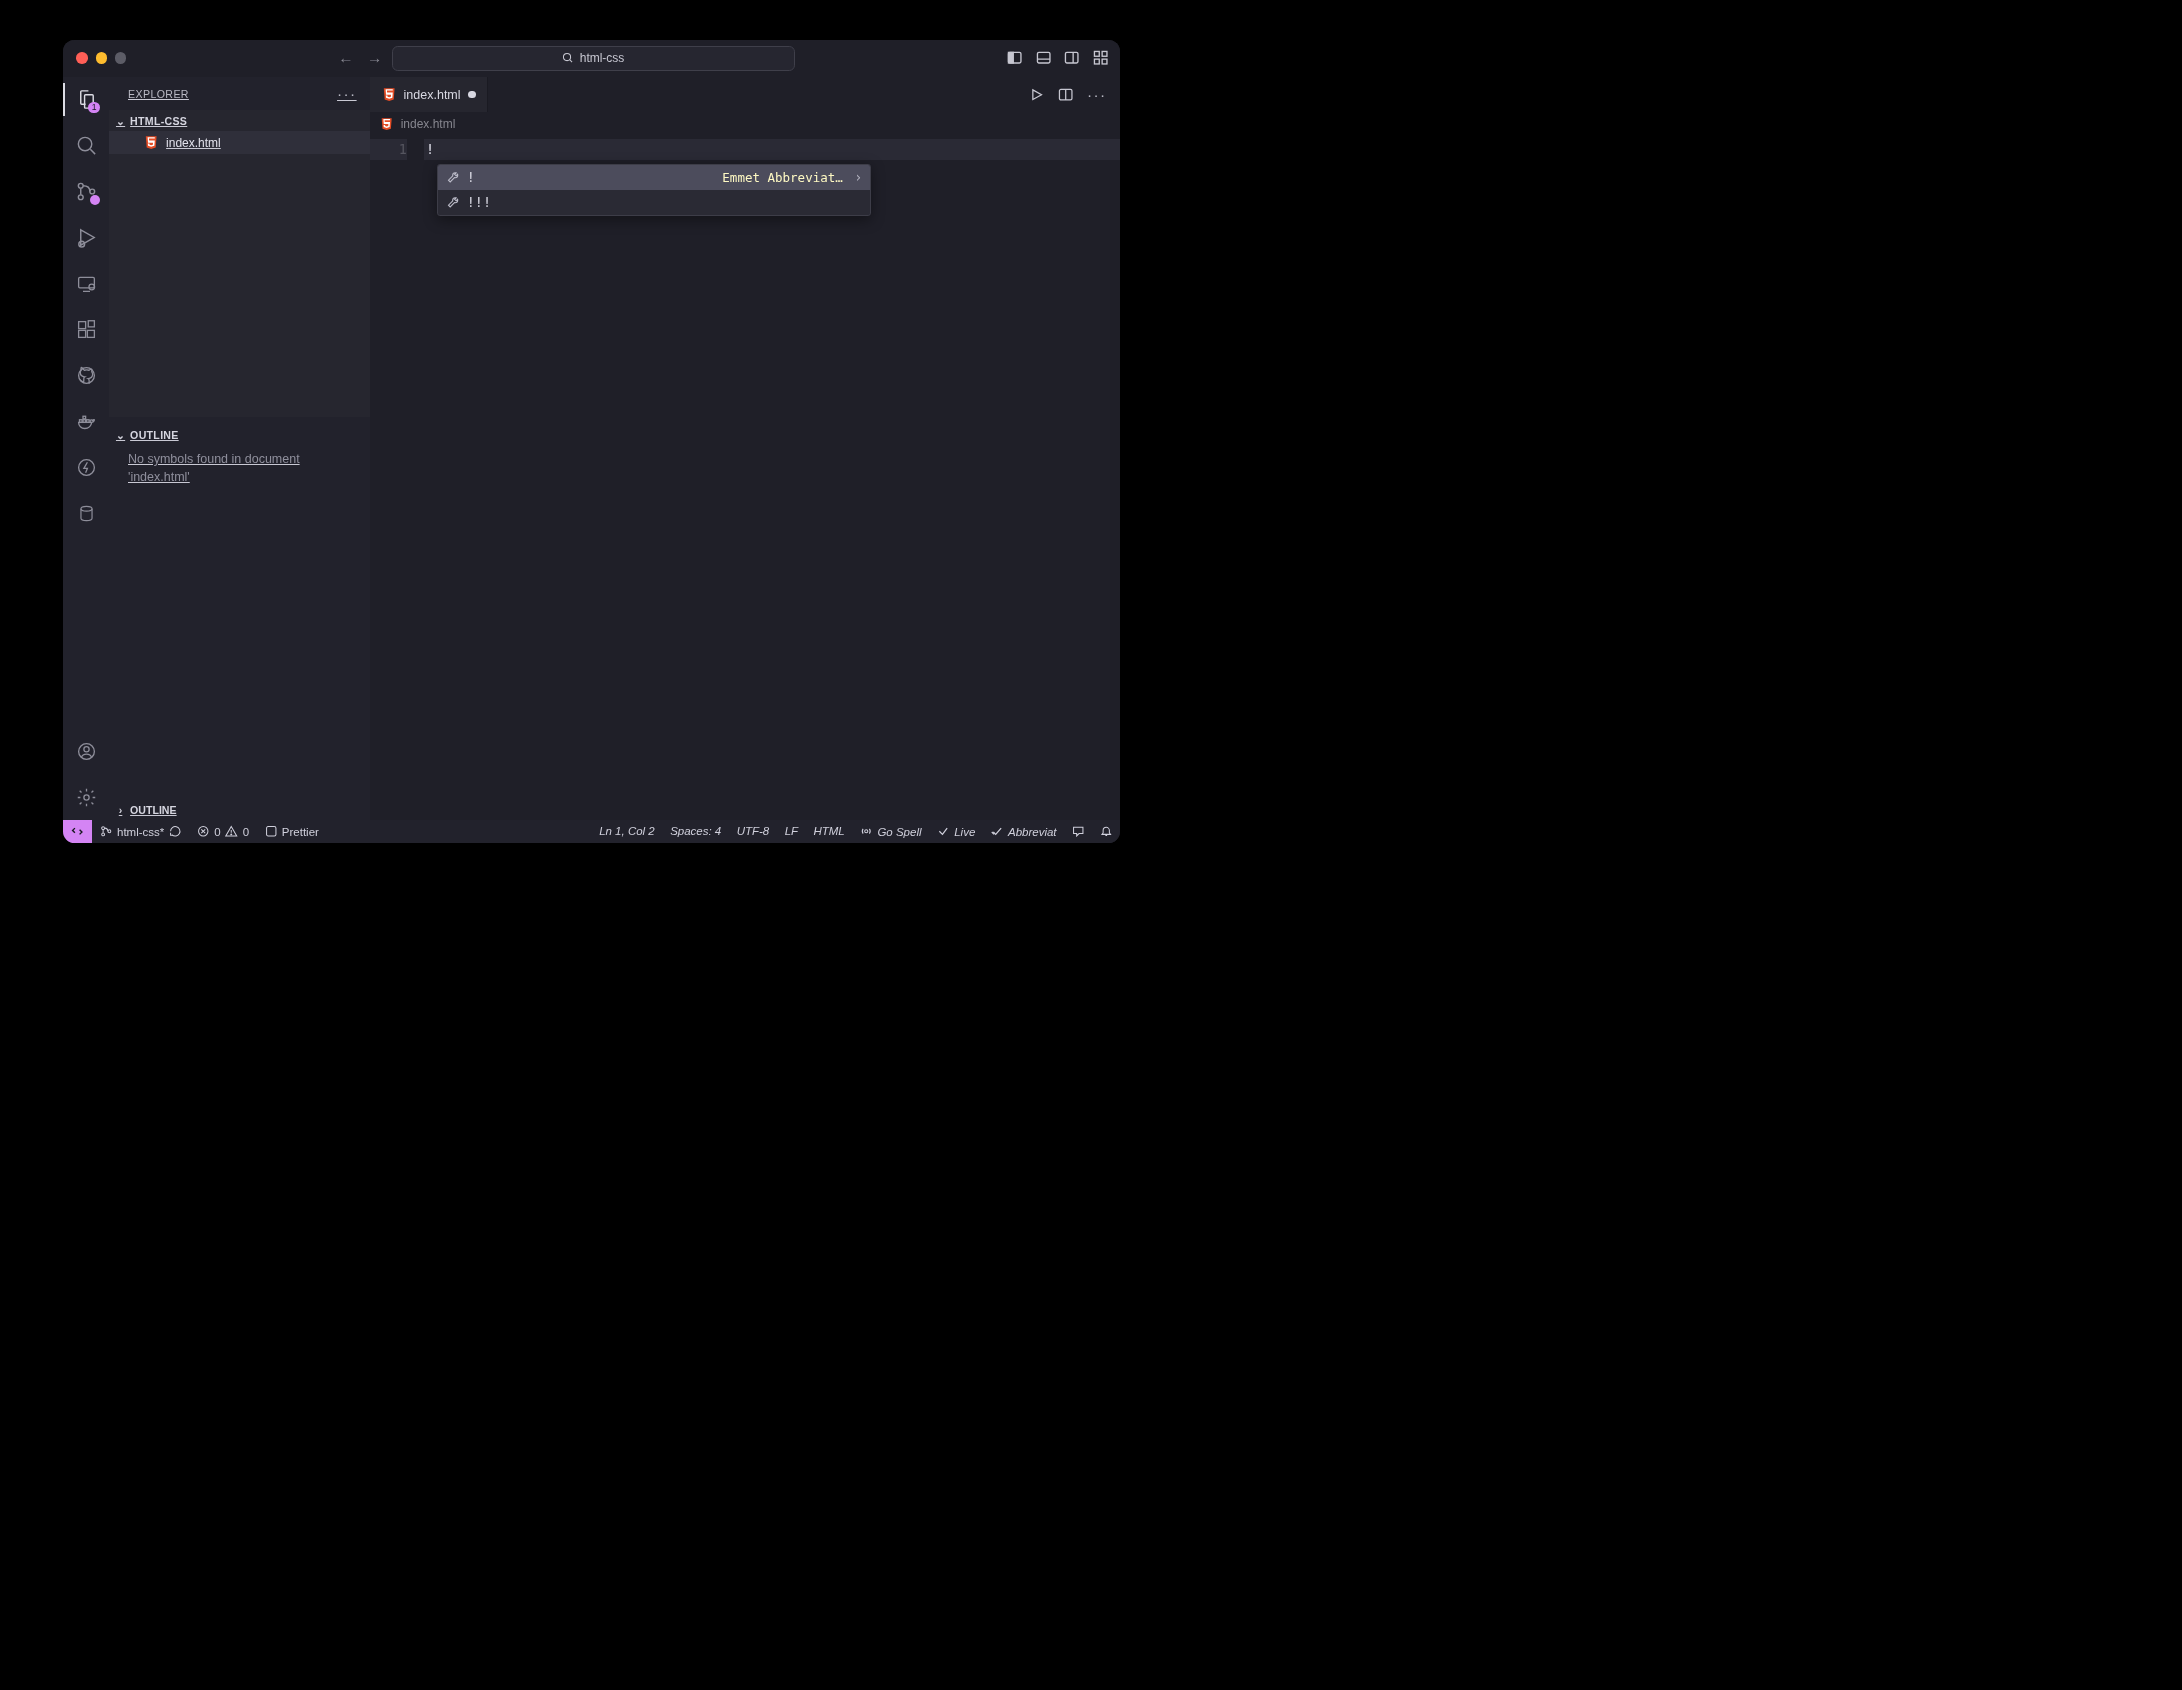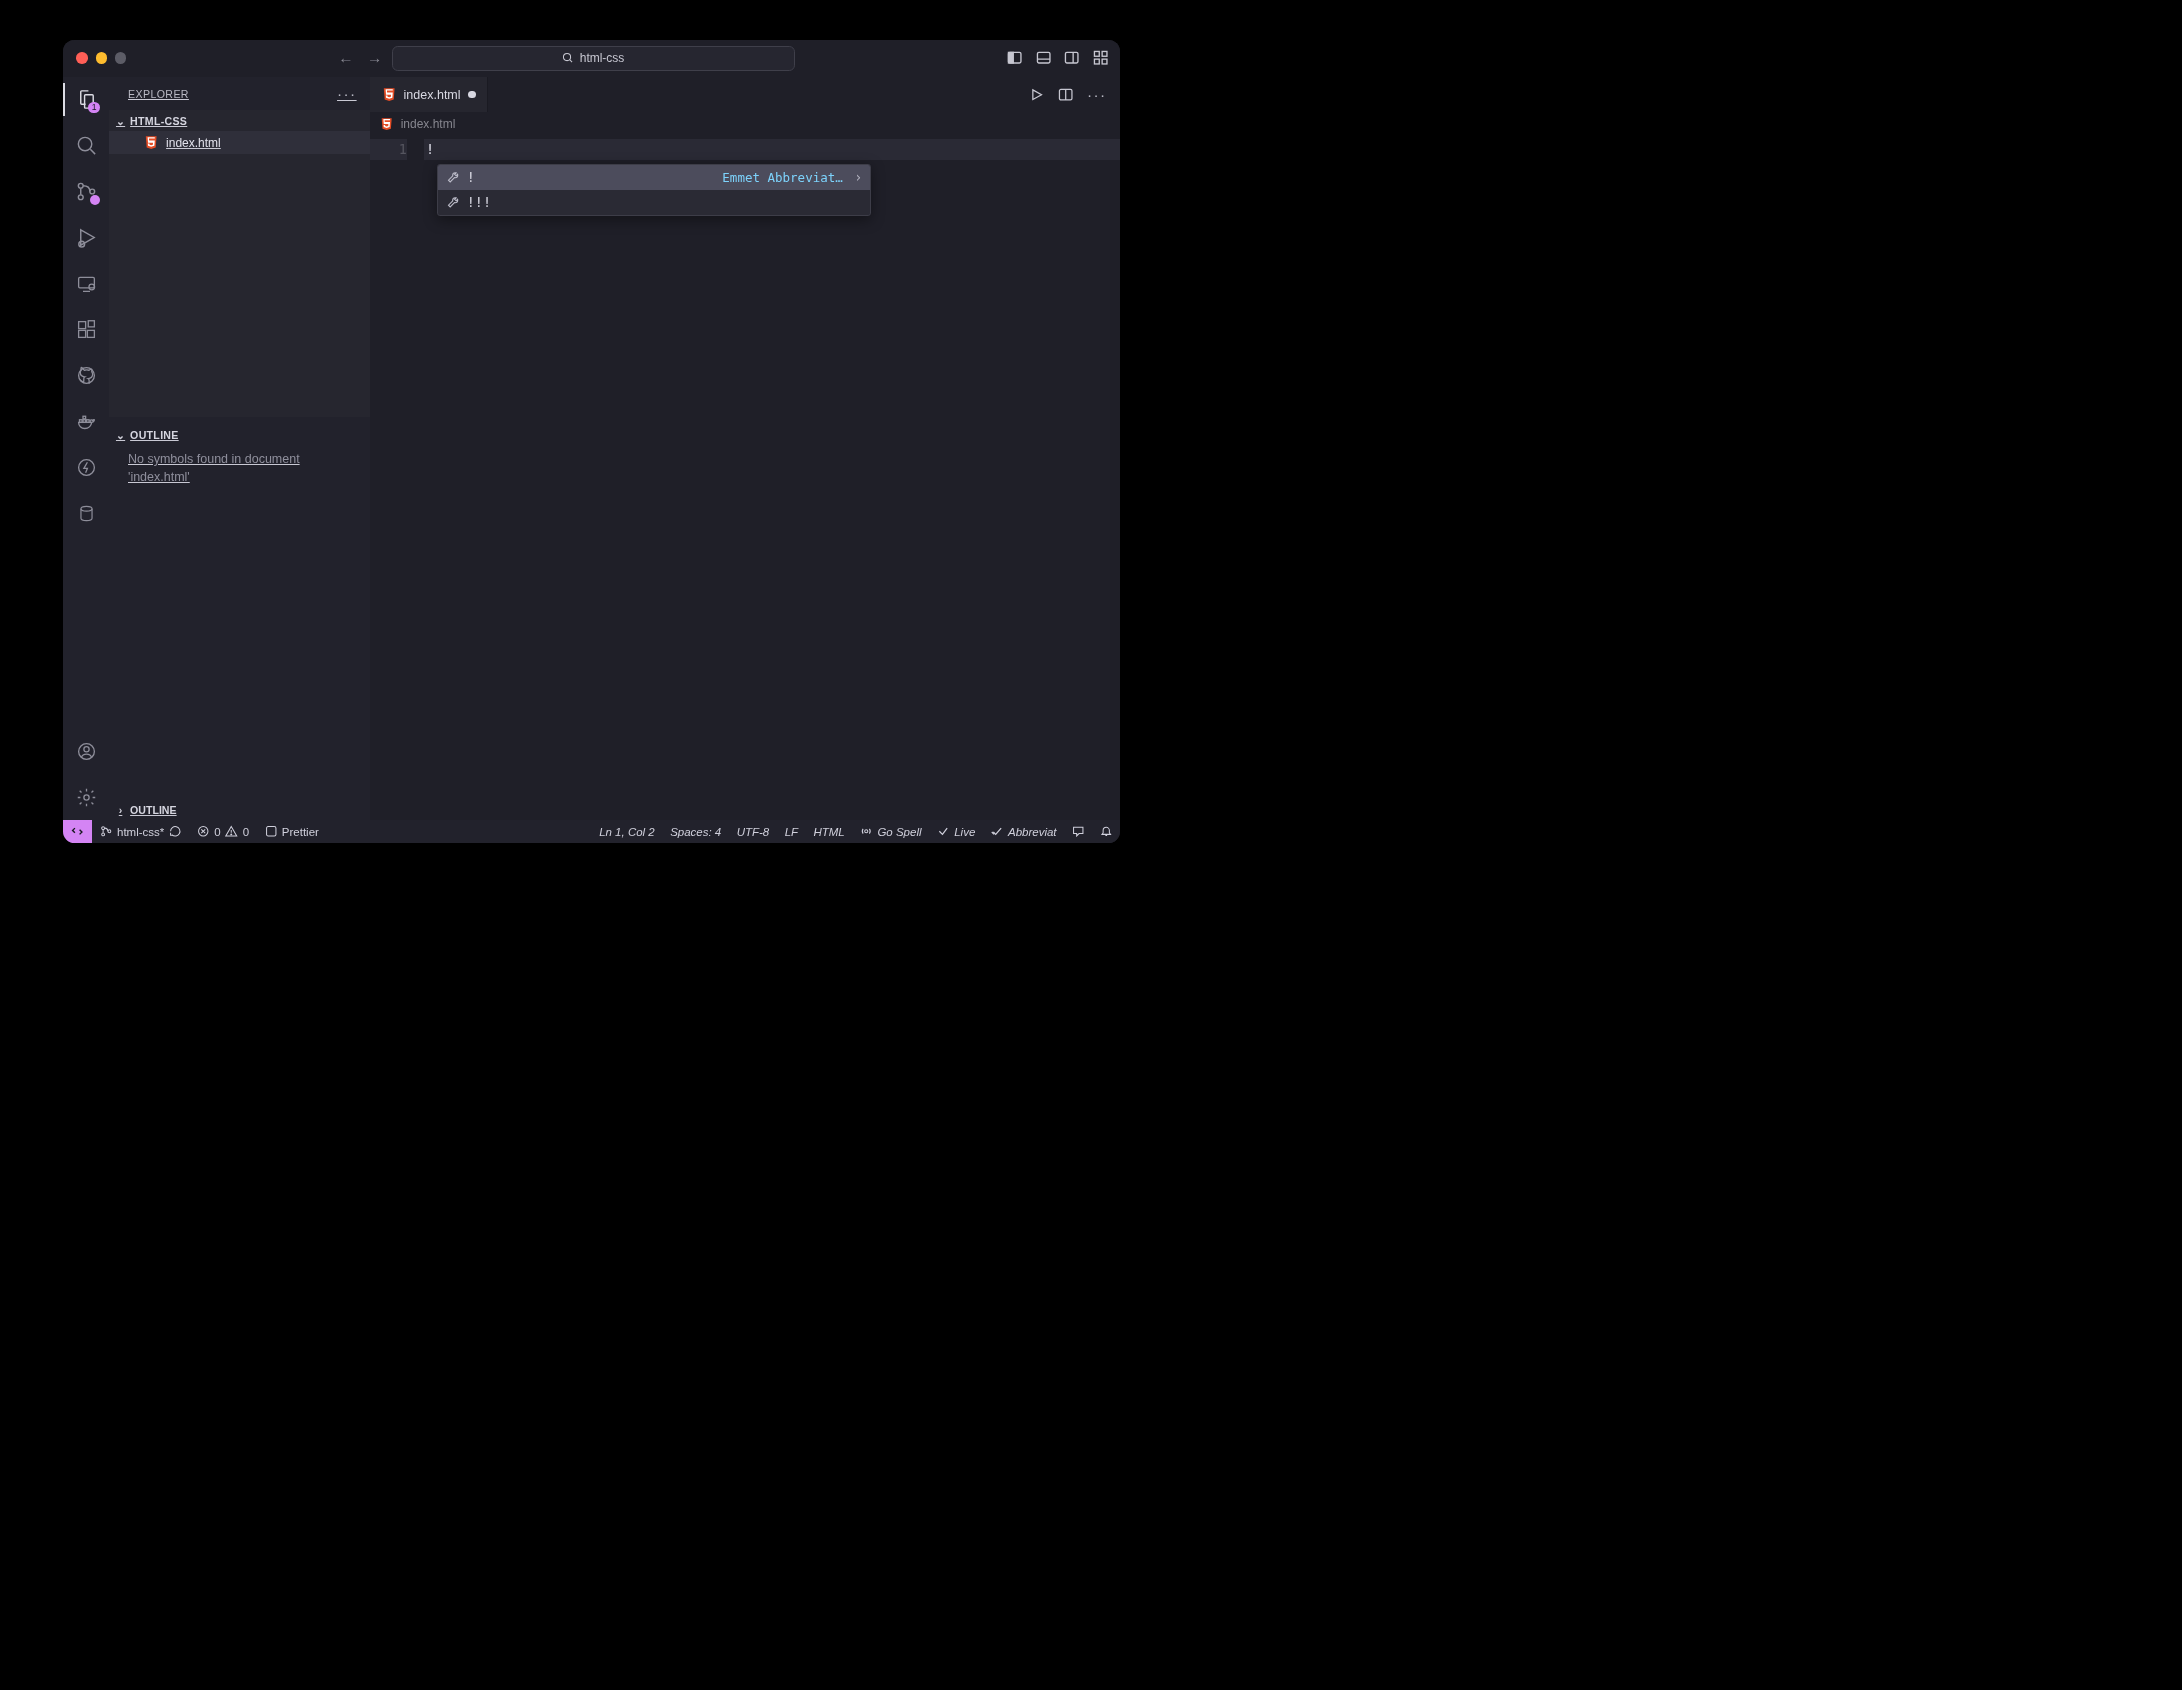--- a/index.html
+++ b/index.html
@@ -149,30 +149,30 @@
     font-size: 13.4px;
     overflow: hidden;
     box-shadow: 0 3.8px 13.4px rgba(0,0,0,.4);
   }
   .suggest .srow {
     height: 25px; display: flex; align-items: center;
     padding: 0 7.7px; gap: 7.7px;
     color: #d8d8e2;
   }
   .suggest .srow.sel { background: #4c4c5c; }
-  .suggest .hint { margin-left: auto; color: #7dd3fc; font-size: 12.5px; }
+  .suggest .hint { margin-left: auto; color: #fef9c3; font-size: 12.5px; }
   .suggest .chev-r { color: #b0b0be; padding-left: 3.8px; }
   .wrench { width: 13.4px; height: 13.4px; color: #bdbdca; }
 
   
   .statusbar {
     height: 23px;
     background: #22222c;
     color: #d0d0dc;
-    display: flex; 
+    display: flex; align-items: center;
     font-size: 11.5px;
     flex-shrink: 0;
   }
   .statusbar .remote {
     width: 29px; height: 100%;
     background: #d484f4;
     color: #1a1a22;
     display: flex; align-items: center; justify-content: center;
   }
   .statusbar .sb-item { padding: 0 7.7px; display: flex; align-items: center; gap: 4.8px; height: 100%; }

